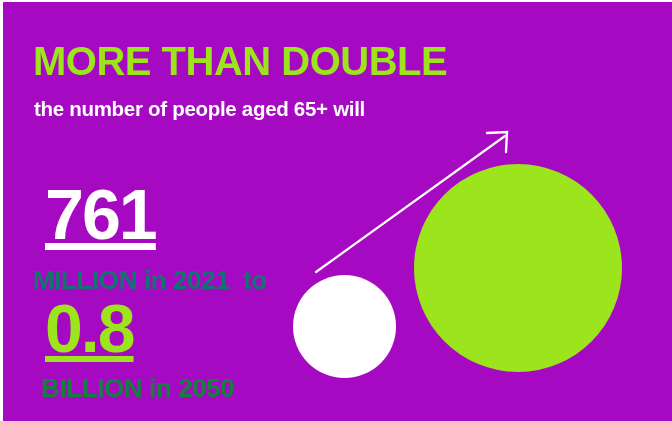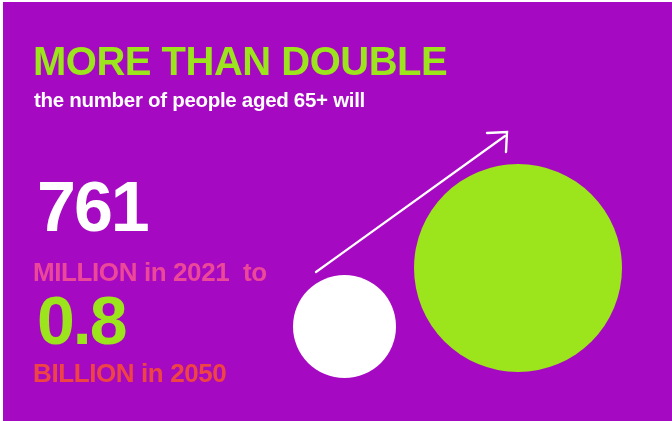--- a/index.html
+++ b/index.html
@@ -47,21 +47,21 @@
     line-height: 42px;
     font-weight: bold;
     letter-spacing: -0.5px;
     color: #9ce41b;
     white-space: nowrap;
   }
 
   .subhead {
     position: absolute;
     left: 1px;
-    top: 88px;
+    top: 97px;
     margin: 0;
     width: 400px;
     font-size: 20.5px;
     line-height: 24px;
     font-weight: bold;
     letter-spacing: -0.3px;
     color: #ffffff;
   }
 
   .subhead .line {
@@ -73,52 +73,54 @@
     position: absolute;
     left: 0;
     width: 420px;
   }
 
   .stat-2021 { top: 168px; }
   .stat-2050 { top: 282px; }
 
   .big-number {
     display: block;
-    margin: 4px;
+    margin: 12px;
     font-size: 70px;
     line-height: 70px;
     font-weight: bold;
     letter-spacing: -2px;
     white-space: nowrap;
+    text-decoration: underline;
   }
 
   .stat-2021 .big-number { color: #ffffff; }
   .stat-2050 .big-number {
     color: #9ce41b;
     font-size: 68px;
     line-height: 68px;
   }
 
   .unit-line {
     display: block;
     margin: 0;
     font-size: 26px;
     line-height: 28px;
     font-weight: bold;
     letter-spacing: -0.4px;
     white-space: pre;
   }
 
   .stat-2021 .unit-line {
-    color: #ec4899;
+    color: #0f766e;
     margin-top: 16px;
   }
   .stat-2050 .unit-line {
-    color: #ef4444;
+    color: #15803d;
     margin-top: 5px;
+    margin-left: 8px;
   }
 
   
   .graphic {
     position: absolute;
     left: 0;
     top: 0;
     width: 672px;
     height: 421px;
     z-index: 1;

